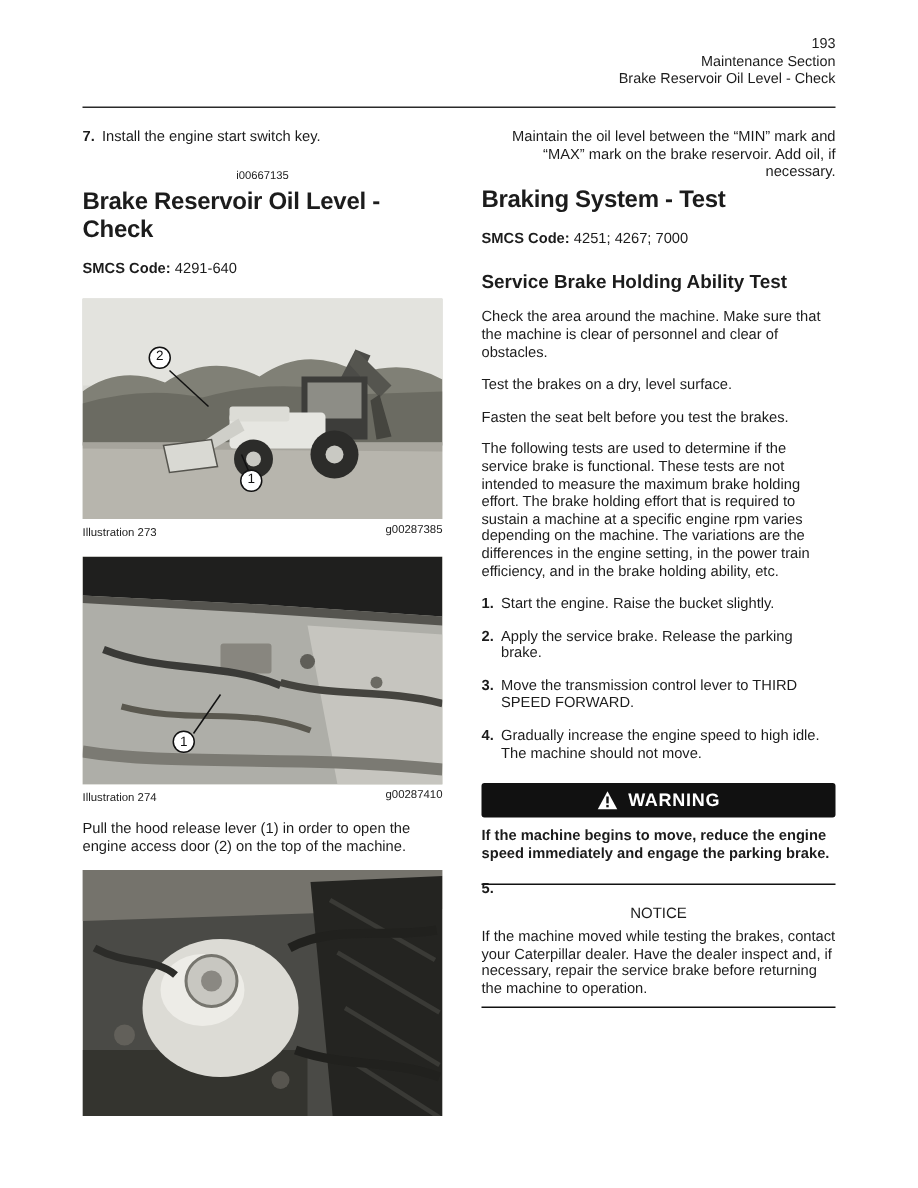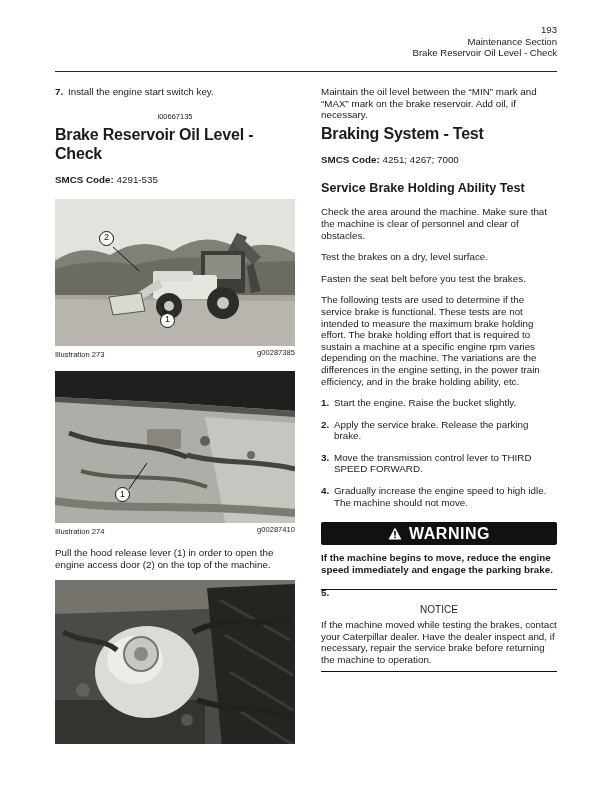--- a/index.html
+++ b/index.html
@@ -36,21 +36,21 @@
   .callout{
     position:absolute;width:15px;height:15px;border-radius:50%;
     background:#fff;border:1px solid #111;color:#111;
     font-size:9px;display:flex;align-items:center;justify-content:center;box-sizing:border-box;
   }
   
   .warning-box{
     margin-top:14px;background:#111;color:#fff;height:23px;border-radius:2px;
     display:flex;align-items:center;justify-content:center;gap:7px;
   }
-  .warning-box .wtitle{font-weight:bold;font-size:16px;letter-spacing:0.5px;}
+  .warning-box .wtitle{font-weight:bold;font-size:12px;letter-spacing:0.5px;}
   .warn-bold{margin-top:7px;font-weight:bold;font-size:9.8px;line-height:11.6px;}
   
   .notice{margin-top:14px;border-top:1.2px solid #111;border-bottom:1.2px solid #111;padding:14px 0 6px;}
   .notice-title{text-align:center;font-size:10px;margin-bottom:3px;}
   
   .print-mark{position:absolute;left:55px;top:776px;width:47px;height:9px;background:#111;}
 </style>
 </head>
 <body>
 
@@ -71,21 +71,21 @@
         <span class="num">7.</span>
         <span>Install the engine start switch key.</span>
       </div>
 
       <div class="ref-code">i00667135</div>
 
       <div class="h1">Brake Reservoir Oil Level - Check</div>
 
       <div class="smcs">
         <span class="lbl">SMCS Code:</span>
-        <span> </span><span>4291-535</span>
+        <span> </span><span>4291-640</span>
       </div>
 
       <div class="figure">
         <div class="illus-img" style="height:147px;">
           <svg width="240" height="147" viewBox="0 0 240 147" preserveAspectRatio="none">
             <rect width="240" height="147" fill="#d9d9d4"></rect>
             <rect width="240" height="58" fill="#e3e3de"></rect>
             <path d="M0,62 Q25,44 55,56 Q85,36 118,52 Q150,30 185,50 Q215,40 240,54 L240,98 L0,98 Z" fill="#808076"></path>
             <path d="M0,70 Q40,58 80,66 Q130,52 180,64 L240,62 L240,98 L0,98 Z" fill="#6b6b62"></path>
             <rect y="96" width="240" height="51" fill="#b7b5ad"></rect>
@@ -178,21 +178,21 @@
         <div class="caption">
           <span>Illustration 275</span>
           <span class="gcode">g00292107</span>
         </div>
       </div>
 
     </div>
 
     <div class="col-right">
 
-      <p class="para" style="margin-top:4px;">Maintain the oil level between the “MIN” mark and “MAX” mark on the brake reservoir. Add oil, if necessary.</p>
+      <p class="para" style="margin-top:4px;text-align:right;">Maintain the oil level between the “MIN” mark and “MAX” mark on the brake reservoir. Add oil, if necessary.</p>
 
 
       <div class="h1">Braking System - Test</div>
 
       <div class="smcs">
         <span class="lbl">SMCS Code:</span>
         <span> </span><span>4251; 4267; 7000</span>
       </div>
 
       <div class="h2">Service Brake Holding Ability Test</div>

